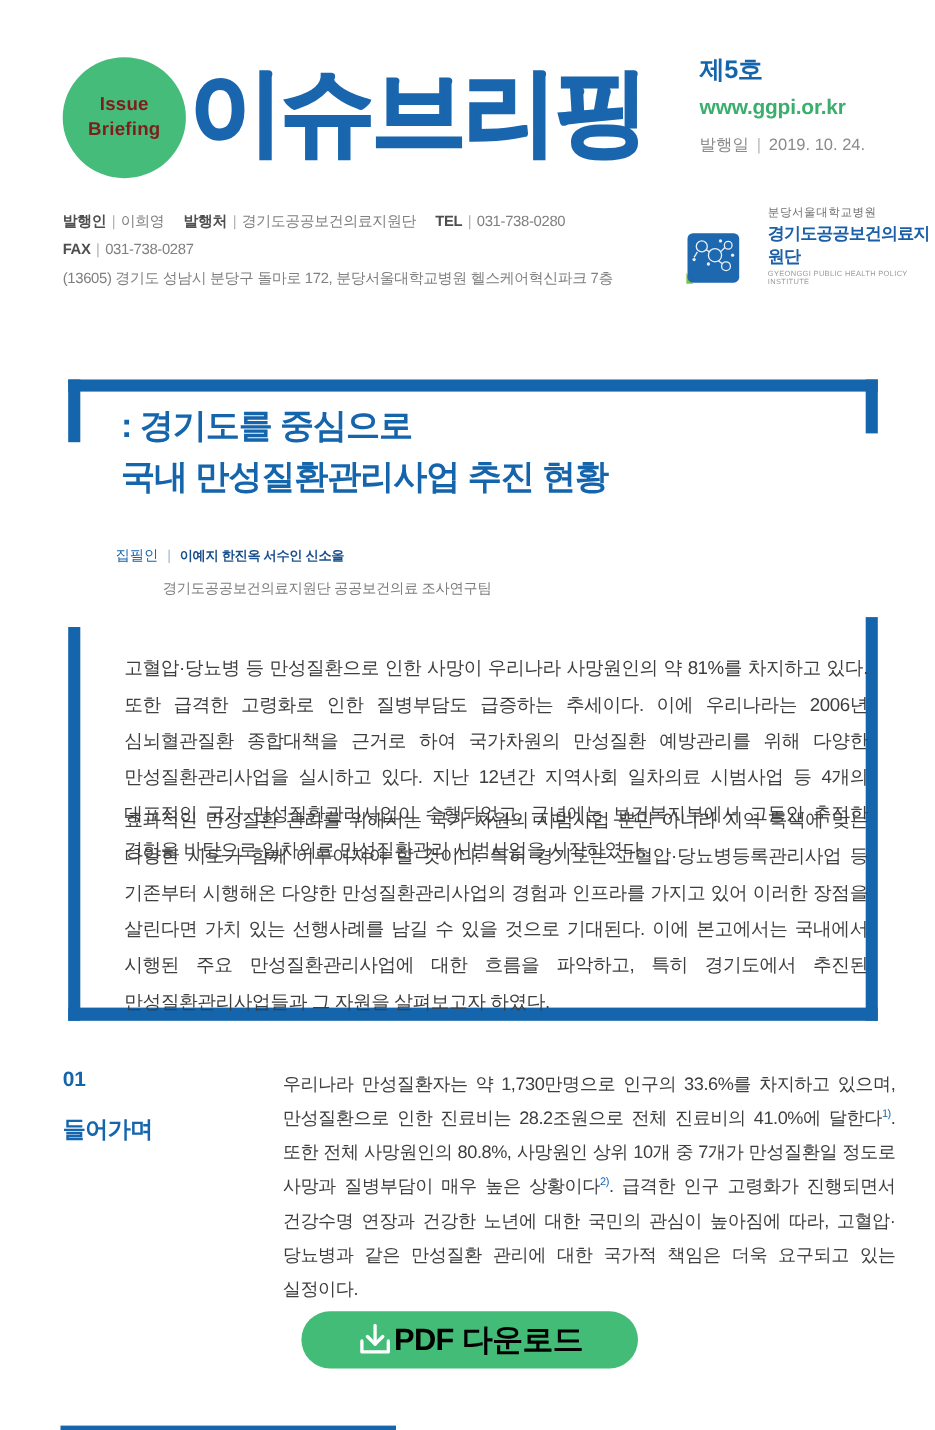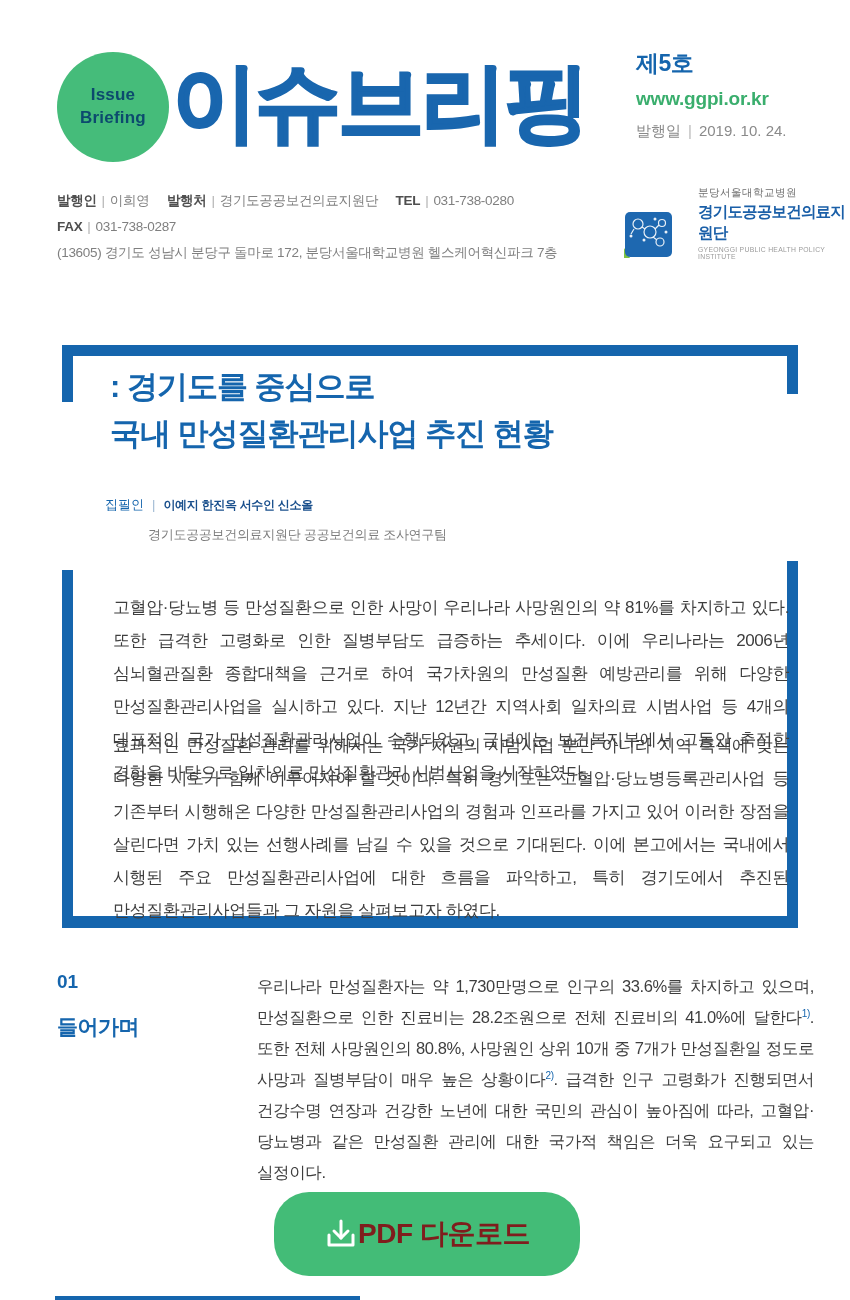--- a/index.html
+++ b/index.html
@@ -8,21 +8,21 @@
     position:relative; width:850px; height:1300px; margin:0 auto;
     background:#ffffff; overflow:hidden;
     font-family:"Liberation Sans","DejaVu Sans",sans-serif;
   }
 
   
   .issue-circle {
     position:absolute; left:57px; top:52px; width:112px; height:110px;
     background:#45bc7a; border-radius:50%;
     display:flex; flex-direction:column; align-items:center; justify-content:center;
-    color:#0c4a6e; font-weight:bold; font-size:17px; line-height:1.35; letter-spacing:0.2px;
+    color:#7f1d1d; font-weight:bold; font-size:17px; line-height:1.35; letter-spacing:0.2px;
   }
   .masthead {
     position:absolute; left:172px; top:52px; width:470px; height:105px;
     color:#1966ae; font-size:86px; font-weight:900; line-height:100px;
     letter-spacing:-3px; -webkit-text-stroke:2.5px #1966ae; white-space:nowrap;
   }
   .issue-meta { position:absolute; left:636px; top:48px; width:200px; }
   .issue-no   { color:#1565ad; font-size:23px; font-weight:800; letter-spacing:-0.5px; }
   .website    { color:#3aae6d; font-size:19px; font-weight:bold; margin-top:9px; letter-spacing:-0.2px; }
   .pub-date   { color:#8a8a8a; font-size:15px; margin-top:12px; }
@@ -75,24 +75,24 @@
   .sec-head { position:absolute; left:57px; top:1013px; color:#1565ad; font-size:21px; font-weight:800; letter-spacing:-0.5px; }
   .sec-body {
     position:absolute; left:257px; top:971px; width:557px;
     color:#3e3e3e; font-size:16.5px; line-height:31px; letter-spacing:-0.4px;
     text-align:justify; word-break:keep-all;
   }
   .sec-body sup { color:#1565ad; font-size:10px; vertical-align:super; line-height:0; }
 
   
   .pdf-btn {
-    position:absolute; left:274px; top:1192px; width:306px; height:84px;
+    position:absolute; left:274px; top:1192px; width:306px; height:52px;
     background:#43bc77; border:none; border-radius:35px; cursor:pointer;
     display:flex; align-items:center; justify-content:center; 
-    color:#7f1d1d; font-size:28px; font-weight:800; letter-spacing:-0.5px;
+    color:#000000; font-size:28px; font-weight:800; letter-spacing:-0.5px;
     font-family:"Liberation Sans","DejaVu Sans",sans-serif;
   }
   .pdf-btn svg { display:block; }
 
   .bottom-rule { position:absolute; left:55px; top:1296px; width:305px; height:4px; background:#1565ad; }
 </style>
 </head>
 <body>
 
 <div class="page">

